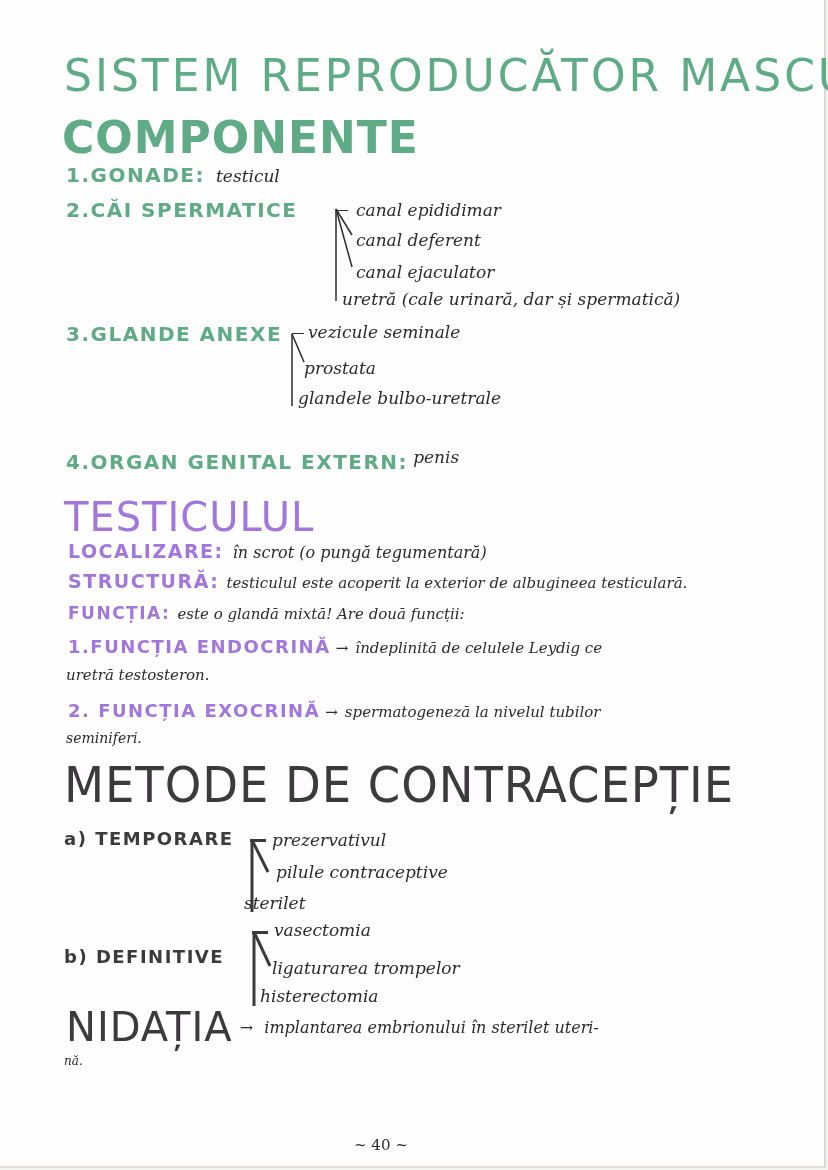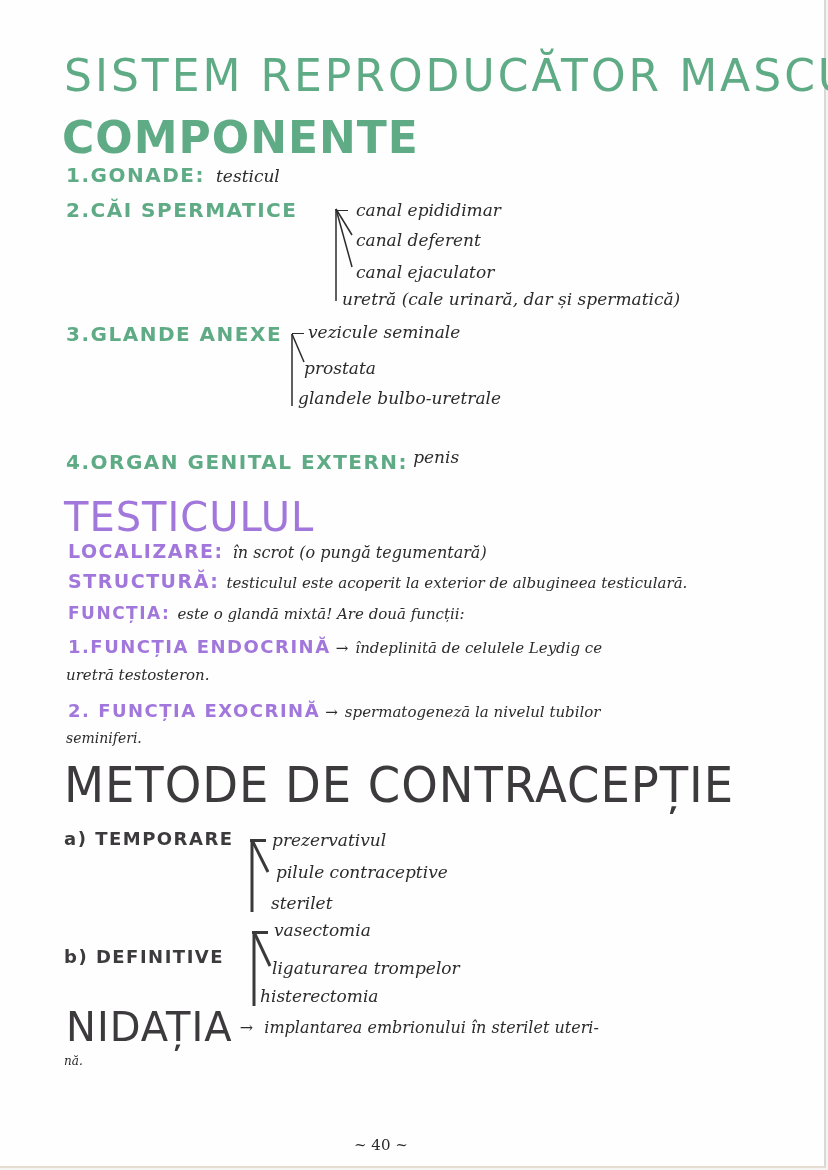--- a/index.html
+++ b/index.html
@@ -94,21 +94,21 @@
   <div class="abs gray title-thin" style="left:64px; top:756px; font-size:50px; letter-spacing:1px; transform:scaleX(0.93); transform-origin:left;">METODE DE CONTRACEPȚIE</div>
 
   <div class="abs gray label-bold" style="left:64px; top:828px; font-size:18px;">a) TEMPORARE</div>
   <div class="tick thick" style="left:250px; top:839px; width:16px;"></div>
   <svg class="arrow" style="left:246px; top:836px;" width="30" height="80">
     <line x1="6" y1="4" x2="6" y2="76" stroke="#3a3a3a" stroke-width="3"></line>
     <line x1="6" y1="4" x2="22" y2="36" stroke="#3a3a3a" stroke-width="3"></line>
   </svg>
   <div class="abs hand" style="left:272px; top:830px;">prezervativul</div>
   <div class="abs hand" style="left:276px; top:862px;">pilule contraceptive</div>
-  <div class="abs hand" style="left:271px; top:893px;">sterilet</div>
+  <div class="abs hand" style="left:244px; top:893px;">sterilet</div>
 
   <div class="abs gray label-bold" style="left:64px; top:946px; font-size:18px;">b) DEFINITIVE</div>
   <div class="tick thick" style="left:252px; top:931px; width:16px;"></div>
   <svg class="arrow" style="left:248px; top:928px;" width="30" height="82">
     <line x1="6" y1="4" x2="6" y2="78" stroke="#3a3a3a" stroke-width="3"></line>
     <line x1="6" y1="4" x2="22" y2="38" stroke="#3a3a3a" stroke-width="3"></line>
   </svg>
   <div class="abs hand" style="left:274px; top:920px;">vasectomia</div>
   <div class="abs hand" style="left:272px; top:958px;">ligaturarea trompelor</div>
   <div class="abs hand" style="left:260px; top:986px;">histerectomia</div>

